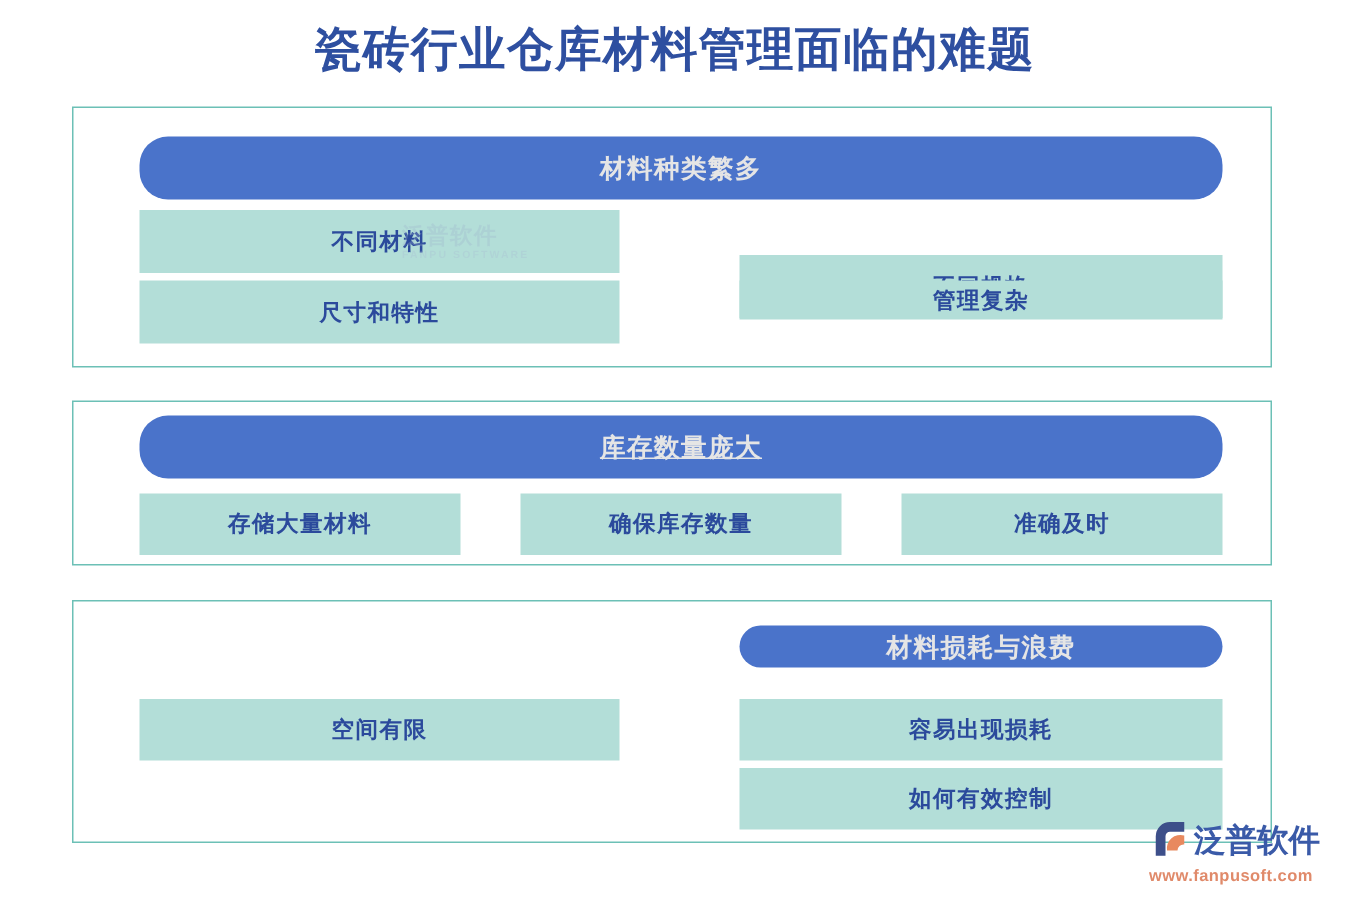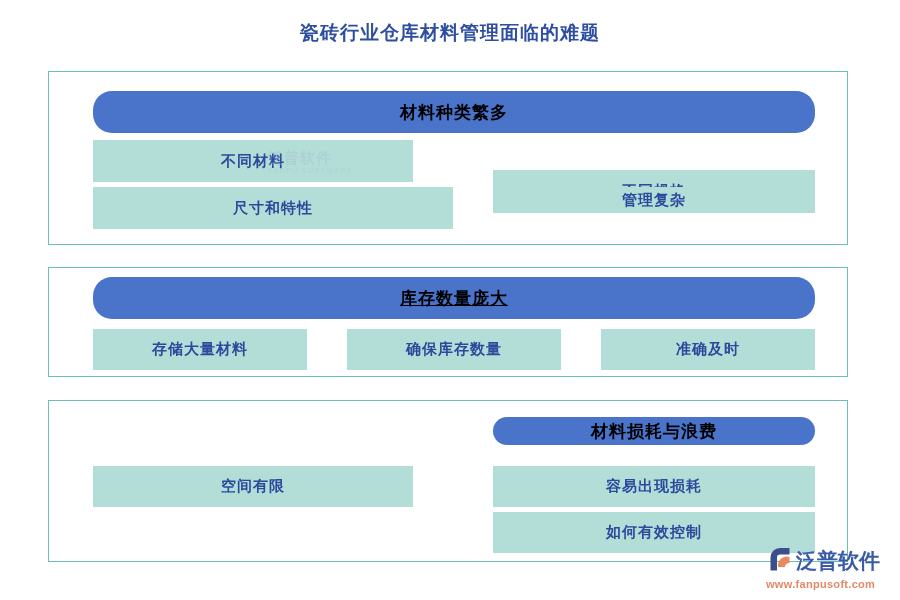--- a/index.html
+++ b/index.html
@@ -22,21 +22,21 @@
     box-sizing: border-box;
   }
 
   
   .page-title {
     position: absolute;
     left: 0;
     top: 16px;
     width: 900px;
     text-align: center;
-    font-size: 19px;
+    font-size: 31px;
     font-weight: bold;
     color: #2e4fa0;
     letter-spacing: 1px;
     line-height: 34px;
     white-space: nowrap;
   }
 
   
   .section {
     position: absolute;
@@ -46,21 +46,21 @@
   }
   .section-1 { left: 48px; top: 71px;  width: 800px; height: 174px; }
   .section-2 { left: 48px; top: 267px; width: 800px; height: 110px; }
   .section-3 { left: 48px; top: 400px; width: 800px; height: 162px; }
 
   
   .bar {
     position: absolute;
     box-sizing: border-box;
     background: #4a73ca;
-    color: #000000;
+    color: #e5e5e5;
     font-size: 17px;
     font-weight: bold;
     letter-spacing: 1px;
     display: flex;
     align-items: center;
     justify-content: center;
     white-space: nowrap;
     border-radius: 19px;
   }
 
@@ -76,21 +76,21 @@
     display: flex;
     align-items: center;
     justify-content: center;
     white-space: nowrap;
   }
 
   
   .s1-bar   { left: 93px;  top: 91px;  width: 722px; height: 42px; }
   .s1-c00   { left: 93px;  top: 140px; width: 320px; height: 42px; }
   .s1-c01   { left: 493px; top: 140px; width: 322px; height: 42px; margin-top: 30px; }
-  .s1-c10   { left: 93px;  top: 187px; width: 360px; height: 42px; }
+  .s1-c10   { left: 93px;  top: 187px; width: 320px; height: 42px; }
   .s1-c11   { left: 493px; top: 187px; width: 322px; height: 26px; }
 
   
   .s2-bar   { left: 93px;  top: 277px; width: 722px; height: 42px; text-decoration: underline; }
   .s2-c0    { left: 93px;  top: 329px; width: 214px; height: 41px; }
   .s2-c1    { left: 347px; top: 329px; width: 214px; height: 41px; }
   .s2-c2    { left: 601px; top: 329px; width: 214px; height: 41px; }
 
   
   .s3-barL  { left: 93px;  top: 417px; width: 320px; height: 42px; }

